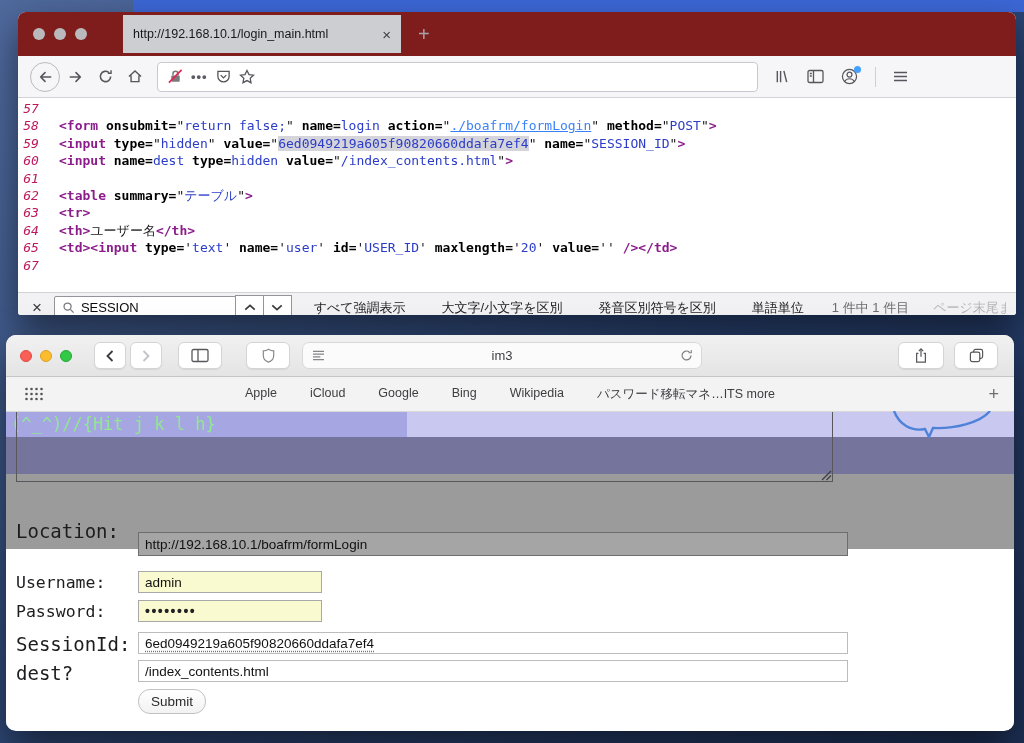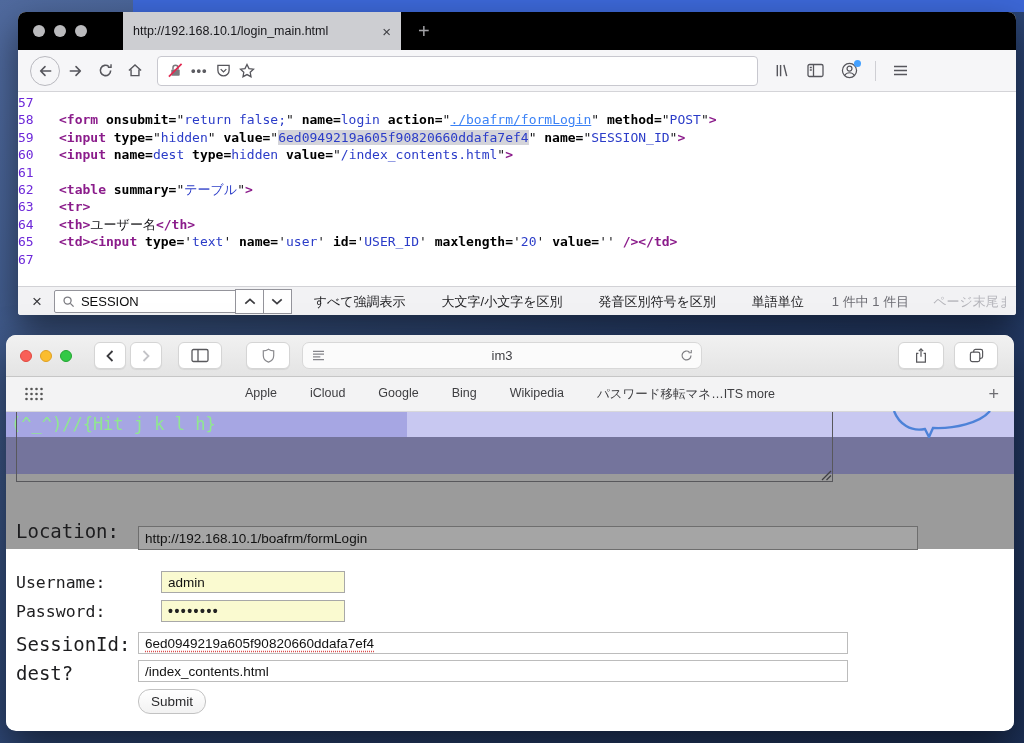--- a/index.html
+++ b/index.html
@@ -4,21 +4,21 @@
 <style>
   html,body{margin:0;padding:0;}
   body{font-family:"Liberation Sans",sans-serif;-webkit-font-smoothing:antialiased;}
   .desktop{position:relative;width:1024px;height:743px;overflow:hidden;
     background:linear-gradient(140deg,#506a9e 0%,#3a5585 30%,#2a4372 55%,#1d3158 100%);}
   .accent-strip{position:absolute;left:133px;top:0;right:0;height:12px;background:#3c67d6;}
 
   
   .ff{position:absolute;left:18px;top:12px;width:998px;height:303px;border-radius:8px 8px 3px 3px;
       overflow:hidden;box-shadow:0 16px 36px rgba(0,0,0,.5);background:#fff;}
-  .ff-tabbar{height:38px;background:#000000;display:flex;align-items:center;}
+  .ff-tabbar{height:44px;background:#7f1d1d;display:flex;align-items:center;}
   .ff-lights{display:flex;gap:9px;margin-left:15px;}
   .ff-light{width:12px;height:12px;border-radius:50%;background:#bababd;}
   .ff-tab{margin-left:36px;width:278px;height:38px;background:#cdced2;display:flex;align-items:center;
       padding:0 10px;box-sizing:border-box;}
   .ff-tab-title{flex:1;font-size:12.5px;color:#17171b;white-space:nowrap;overflow:hidden;}
   .ff-tab-close{color:#3f3f44;font-size:15px;margin-left:8px;line-height:1;}
   .ff-newtab{color:#a4a4a8;font-size:20px;margin-left:17px;font-weight:300;line-height:1;}
   .ff-nav{height:42px;background:#f6f6f8;border-bottom:1px solid #d4d4d8;display:flex;align-items:center;
       padding:0 12px;box-sizing:border-box;color:#56565c;}
   .ico{display:inline-flex;align-items:center;justify-content:center;flex:none;}
@@ -29,21 +29,21 @@
   .ff-url-text{font-size:13.5px;color:#0c0c0d;flex:1;white-space:nowrap;overflow:hidden;}
   .dots3{color:#5c5c62;font-size:13px;letter-spacing:1px;font-weight:bold;}
   .ff-right{display:flex;align-items:center;gap:17px;margin-left:16px;color:#56565c;}
   .acct{position:relative;}
   .acct-dot{position:absolute;top:-2px;right:-3px;width:7px;height:7px;border-radius:50%;background:#45a1ff;}
   .ff-divider{width:1px;height:20px;background:#cfcfd4;}
 
   .ff-src{height:192px;background:#fff;font-family:"DejaVu Sans Mono","Liberation Mono",monospace;
       font-size:13px;line-height:17.4px;overflow:hidden;padding-top:2px;}
   .src-line{display:flex;white-space:pre;}
-  .gutter{width:26px;text-align:left;padding-right:15px;color:#6d28d9;flex:none;}
+  .gutter{width:26px;text-align:center;padding-right:15px;color:#be185d;flex:none;font-style:italic;}
   .tk-t{color:#8b1c8b;font-weight:bold}
   .tk-a{color:#000;font-weight:bold}
   .tk-v{color:#2b3cc8}
   .tk-l{color:#3b82f6;text-decoration:underline}
   .tk-h{color:#2b3cc8;background:#d4d4da}
   .tk-p{color:#17171a}
 
   .ff-find{height:30px;background:#f2f2f4;border-top:1px solid #d2d2d6;display:flex;align-items:center;
       padding:0 10px;box-sizing:border-box;font-size:13px;color:#1c1c1f;}
   .fb-close{font-size:17px;color:#39393d;margin:0 12px 0 4px;line-height:1;}
@@ -97,22 +97,22 @@
   .ta-frame{position:absolute;left:10px;top:0;width:817px;height:70px;border:1px solid #58585c;border-top:none;
       box-sizing:border-box;}
   .ta-resize{position:absolute;right:0;bottom:0;display:flex;}
   .bubble{position:absolute;left:886px;top:-1px;}
 
   .pg-lbl{position:absolute;left:10px;font-family:"DejaVu Sans Mono","Liberation Mono",monospace;color:#1d1d1f;}
   .lbl-lg{font-size:19px;}
   .lbl-sm{font-size:16.5px;}
   .fld{position:absolute;left:132px;height:22px;box-sizing:border-box;display:flex;align-items:center;
       padding:0 6px;font-size:13.5px;color:#111;background:#fff;border:1px solid #bcbcbc;}
-  .loc-fld{top:114px;width:780px;height:24px;background:#a5a5a5;border-color:#6e6e6e;}
-  .yellow{background:#fafad0;border-color:#a8a8a8;width:184px;margin-left:23px;}
+  .loc-fld{top:120px;width:710px;height:24px;background:#a5a5a5;border-color:#6e6e6e;}
+  .yellow{background:#fafad0;border-color:#a8a8a8;width:184px;}
   .f-user{top:159px;}
   .f-pass{top:188px;}
   .pw-dots{font-size:14px;font-weight:bold;letter-spacing:1.5px;color:#222;line-height:0;}
   .f-sess{top:220px;width:710px;}
   .f-dest{top:248px;width:710px;}
   .sess-text{text-decoration:underline;text-decoration-style:dotted;text-decoration-color:#d94c4c;text-underline-offset:3px;}
   .submit{position:absolute;left:132px;top:277px;height:23px;padding:0 12px;background:linear-gradient(#ffffff,#f2f2f2);
       border:1px solid #c2c2c2;border-radius:12px;font-size:13.5px;color:#2a2a2c;display:flex;align-items:center;}
 </style>
 </head>

